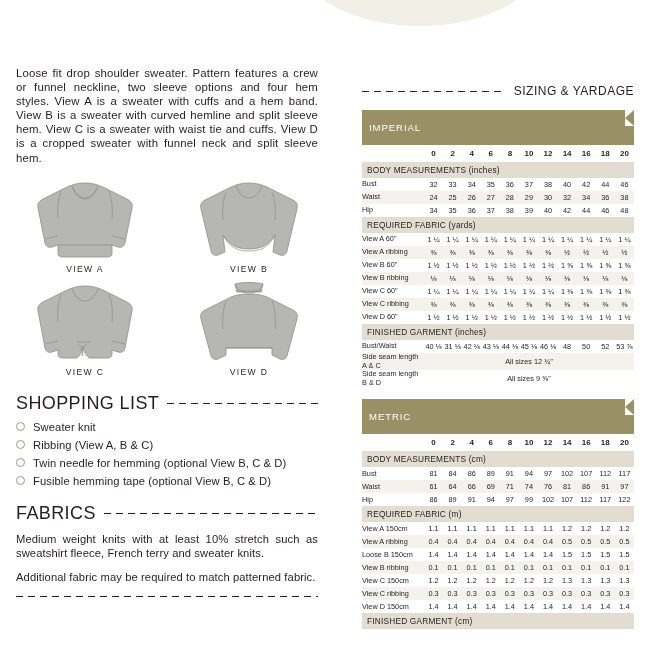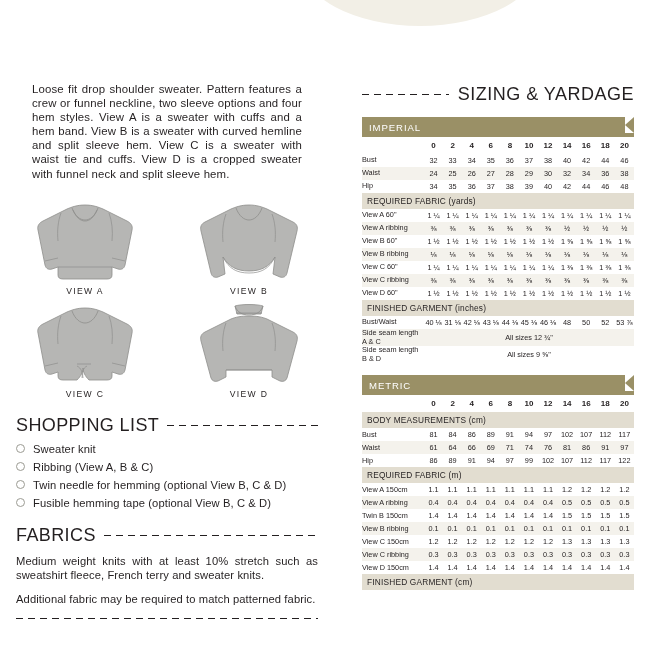--- a/index.html
+++ b/index.html
@@ -24,21 +24,21 @@
 
   
   .left-col {
     position:absolute; left:16px; top:66px; width:302px;
   }
   .intro {
     font-size:11.4px; line-height:14.1px;
     text-align:justify; color:#231f20;
     letter-spacing:.15px;
   }
-  .intro p { margin:16px; }
+  .intro p { margin:0; }
 
   
   .views { margin-top:10px; }
   .view-row { display:flex; justify-content:space-between;gap:26px; }
   .view-cell { width:146px; text-align:center; }
   .view-label {
     font-size:8.6px; letter-spacing:1.3px;
     color:#231f20; margin-top:1px;
   }
   .svg-wrap { height:88px; display:flex; align-items:flex-end; justify-content:center; }
@@ -69,26 +69,26 @@
   .bottom-dashes { margin-top:12px; height:1px;
     background-image:repeating-linear-gradient(to right,#231f20 0 7px,transparent 7px 12px);
   }
 
   
   .right-col { position:absolute; left:362px; top:84px; width:272px; }
 
   .sizing-title-row { display:flex; align-items:center; margin-bottom:12px; }
   .sizing-title-row .dashes { margin-left:0; margin-right:9px; }
   .sizing-title {
-    font-size:18px; font-weight:400; letter-spacing:.5px;
+    font-size:12px; font-weight:400; letter-spacing:.5px;
     color:#231f20; white-space:nowrap;text-align:right;
   }
 
   .banner {
-    position:relative; height:20px; background:#9a9066;
+    position:relative; height:35px; background:#9a9066;
     color:#ffffff; font-size:9.6px; letter-spacing:.9px;
     display:flex; align-items:center; padding-left:7px;
     margin-bottom:0;
   }
   .banner::after {
     content:""; position:absolute; right:0; top:0;
     border-top:8.5px solid #fff; border-bottom:8.5px solid #fff;
     border-right:9px solid transparent;
   }
 
@@ -272,20 +272,23 @@
           <td class="num">4</td>
           <td class="num">6</td>
           <td class="num">8</td>
           <td class="num">10</td>
           <td class="num">12</td>
           <td class="num">14</td>
           <td class="num">16</td>
           <td class="num">18</td>
           <td class="num">20</td>
         </tr>
+        <tr class="section">
+          <td colspan="12">BODY MEASUREMENTS (inches)</td>
+        </tr>
         <tr class="data even">
           <td class="lbl">Bust</td>
           <td class="num">32</td>
           <td class="num">33</td>
           <td class="num">34</td>
           <td class="num">35</td>
           <td class="num">36</td>
           <td class="num">37</td>
           <td class="num">38</td>
           <td class="num">40</td>
@@ -556,21 +559,21 @@
           <td class="num">0.4</td>
           <td class="num">0.4</td>
           <td class="num">0.4</td>
           <td class="num">0.4</td>
           <td class="num">0.5</td>
           <td class="num">0.5</td>
           <td class="num">0.5</td>
           <td class="num">0.5</td>
         </tr>
         <tr class="data even">
-          <td class="lbl">Twin B 150cm</td>
+          <td class="lbl">Loose B 150cm</td>
           <td class="num">1.4</td>
           <td class="num">1.4</td>
           <td class="num">1.4</td>
           <td class="num">1.4</td>
           <td class="num">1.4</td>
           <td class="num">1.4</td>
           <td class="num">1.4</td>
           <td class="num">1.5</td>
           <td class="num">1.5</td>
           <td class="num">1.5</td>

